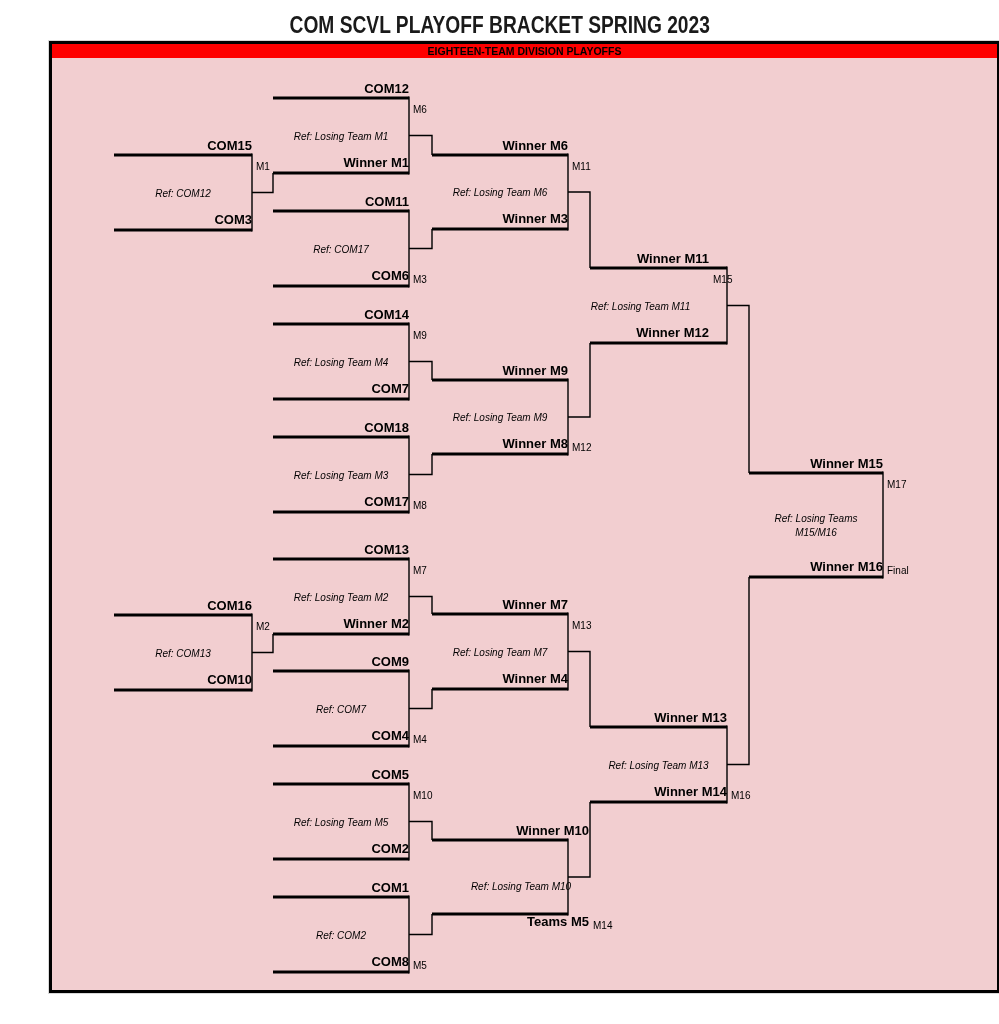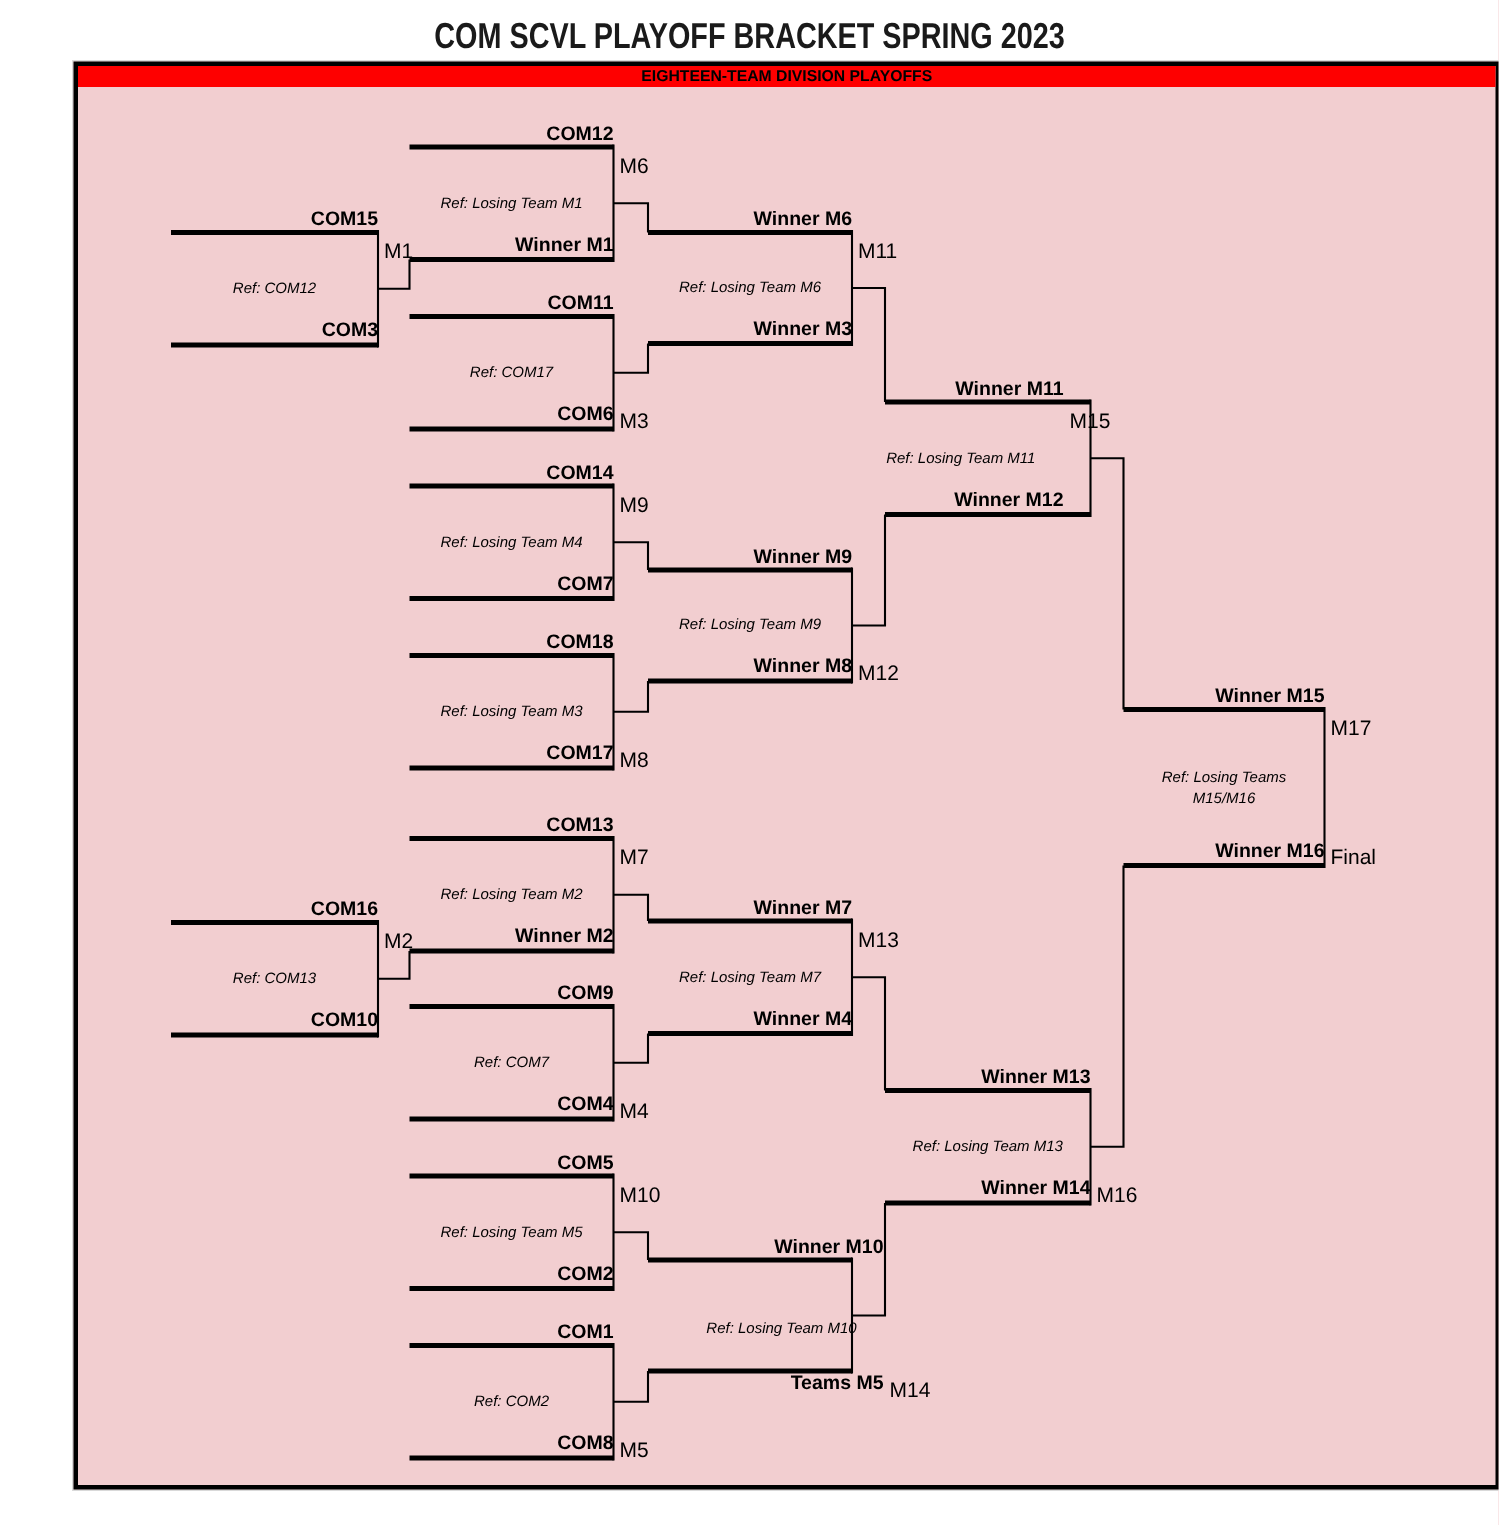--- a/index.html
+++ b/index.html
@@ -50,21 +50,21 @@
   .team-top { bottom: calc(100% + 2px); }
   .team-bottom { bottom: 3px; }
   .ref {
     position: absolute; left: -8px; right: -8px;
     top: 50%; transform: translateY(-46%);
     text-align: center; font-size: 10px; font-style: italic;
     color: #000000; line-height: 14px; white-space: pre-line;
   }
   .mlabel {
     position: absolute; left: calc(100% + 4px); top: 7px;
-    font-size: 14px; color: #000000; white-space: nowrap; line-height: 10px;
+    font-size: 10px; color: #000000; white-space: nowrap; line-height: 10px;
   }
   .mlabel-bottom { top: auto; bottom: 1px; text-align: center; }
 </style>
 </head>
 <body>
 
 <div class="stage">
 
   <div class="title">
     <span>COM SCVL PLAYOFF BRACKET SPRING 2023</span>

